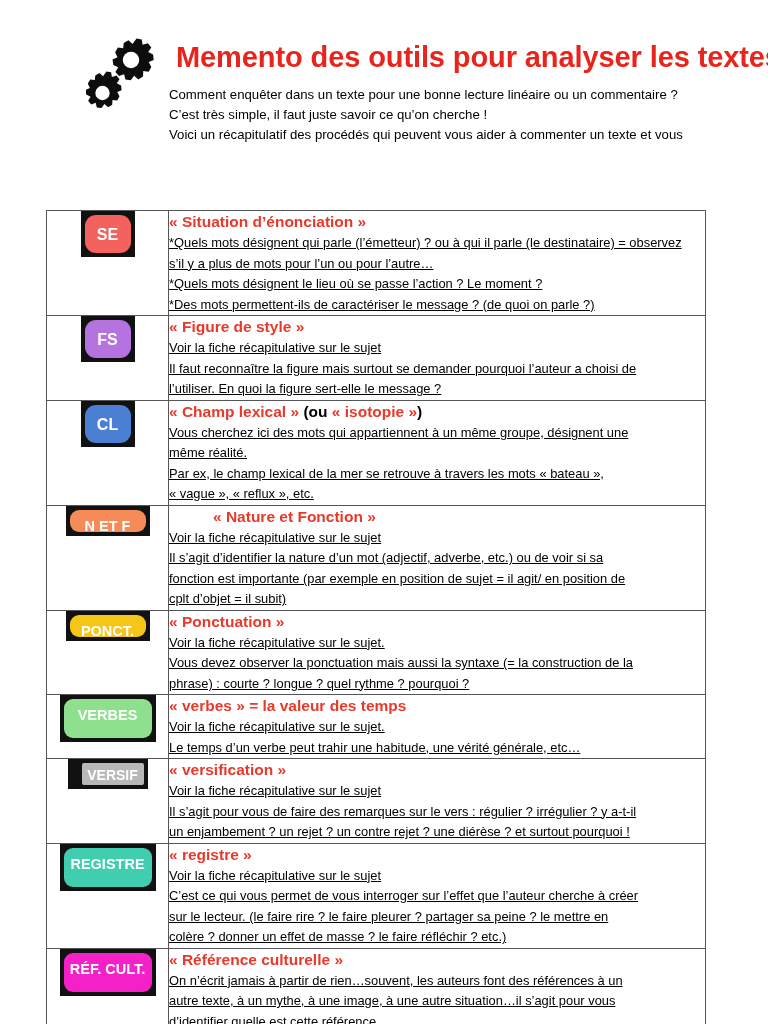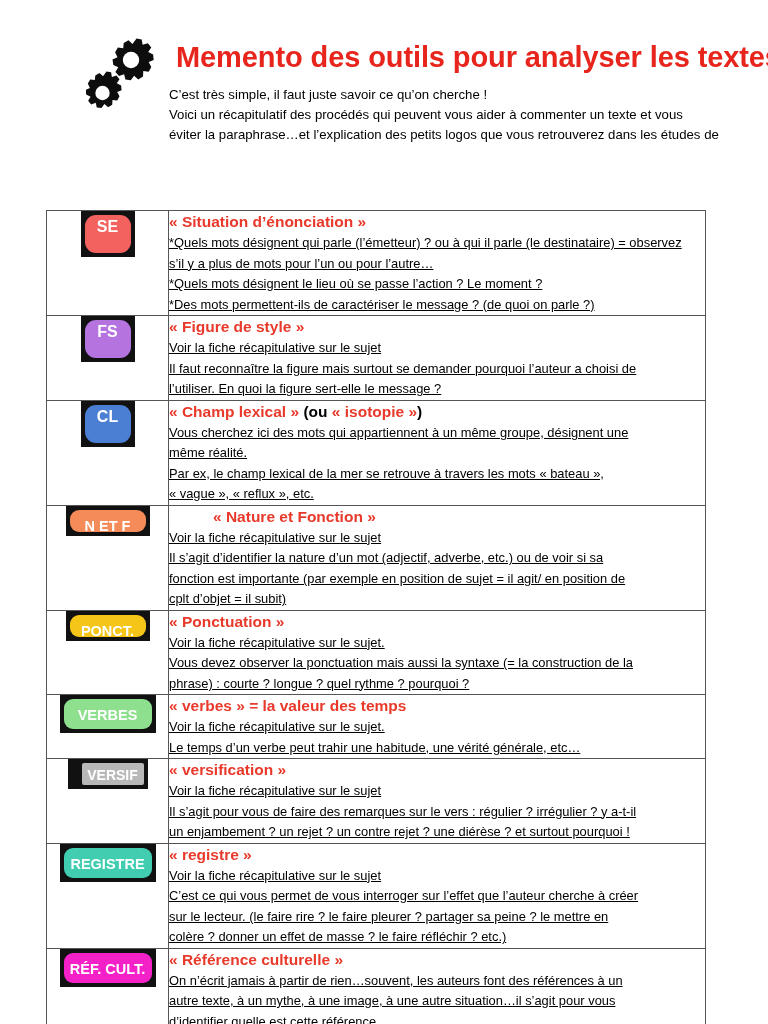--- a/index.html
+++ b/index.html
@@ -103,32 +103,32 @@
     line-height: 1;
     white-space: nowrap;
     box-sizing: border-box;
   }
   
   .badge.sz-sq {
     width: 46px;
     height: 38px;
     border-radius: 11px;
     font-size: 16px;
-    padding-top: 4px;
+    padding-top: 12px;
   }
   .badge.sz-wide {
     width: 76px;
     height: 22px;
     border-radius: 9px;
     font-size: 14.5px;
     padding-top: 9px;
   }
   .badge.sz-wide2 {
     width: 88px;
-    height: 30px;
+    height: 39px;
     border-radius: 9px;
     font-size: 14.5px;
     padding-top: 9px;
   }
   .badge.sz-flat {
     width: 62px;
     height: 22px;
     border-radius: 2px;
     font-size: 14px;
     padding-top: 5px;
@@ -172,23 +172,23 @@
 
         <path d="M20.5 41.5 l4.6 0.8 0.8 4.7 4.6-1.4 3.0 3.7 -2.7 3.9 4.3 2.3 0.5 4.7 -4.4 1.8 2.3 4.3 -2.3 4.2 -4.7-0.5 -0.3 4.8 -4.1 2.5 -3.7-3.2 -2.9 3.9 -4.7-0.6 -1.1-4.7 -4.5 1.7 -3.1-3.6 2.5-4.1 -4.4-2.1 -0.7-4.7 4.4-2.0 -2.1-4.4 2.4-4.1 4.6 0.7 0.5-4.7 4.2-2.3 3.5 3.2z"></path>
         <circle cx="16.5" cy="63" r="7.2" fill="#ffffff"></circle>
       </g>
     </svg>
   </div>
 
   <div class="doc-title">Memento des outils pour analyser les textes</div>
 
   <div class="intro">
+    <p>Comment enquêter dans un texte pour une bonne lecture linéaire ou un commentaire ?</p>
     <p>C’est très simple, il faut juste savoir ce qu’on cherche !</p>
     <p>Voici un récapitulatif des procédés qui peuvent vous aider à commenter un texte et vous</p>
-    <p>éviter la paraphrase…et l’explication des petits logos que vous retrouverez dans les études de</p>
   </div>
 
 </div>
 
 <table class="memento-table">
   <colgroup>
     <col class="col-badge">
     <col class="col-text">
   </colgroup>
   <tbody id="table-body">

